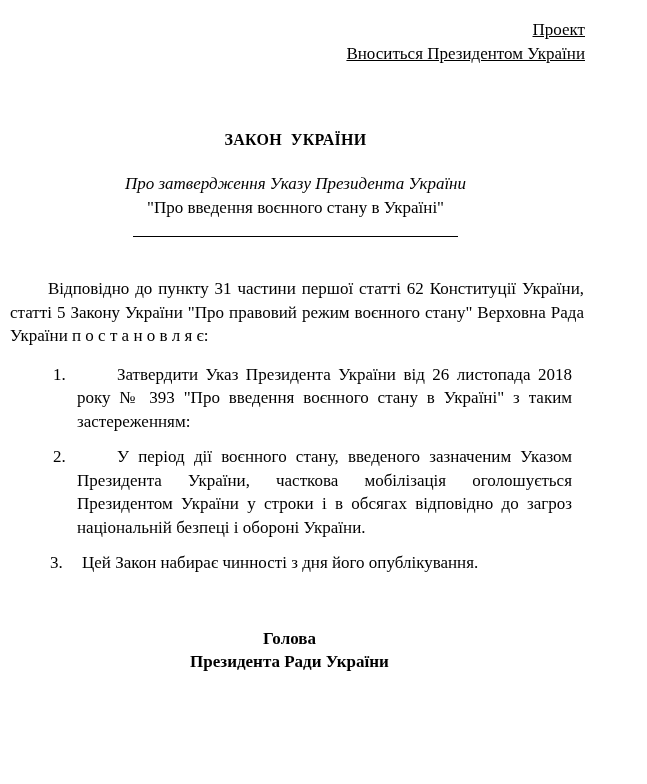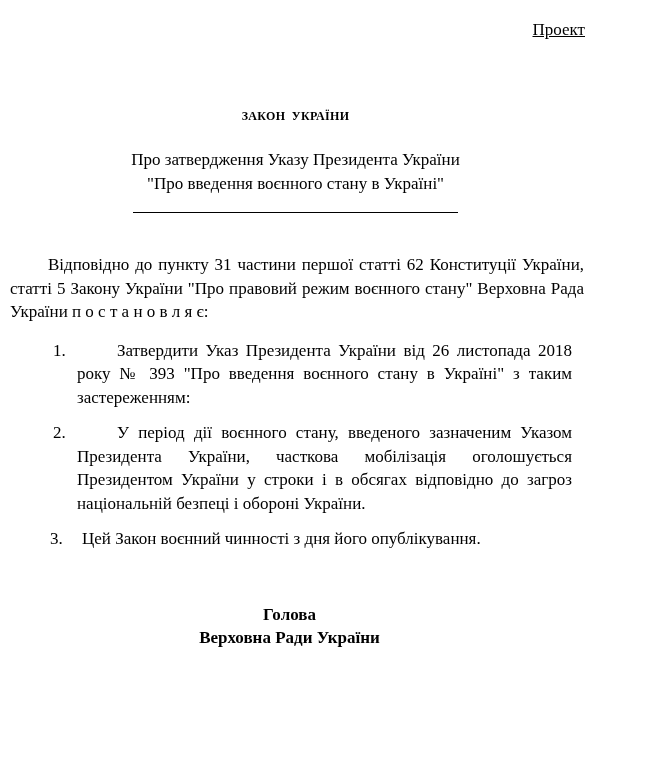--- a/index.html
+++ b/index.html
@@ -19,30 +19,30 @@
     padding-top: 18px;
     padding-right: 6px;
     text-align: right;
     line-height: 24px;
   }
   .doc-header .header-line { text-decoration: underline; }
   .law-title {
     margin-top: 62px;
     text-align: center;
     font-weight: bold;
-    font-size: 12px;
+    font-size: 16px;
     line-height: 24px;
     letter-spacing: 0.3px;
     white-space: pre;
   }
   .law-subtitle {
     text-align: center;
     line-height: 24px;
   }
-  .law-subtitle.first { margin-top: 20px; }
+  .law-subtitle.first { margin-top: 20px; font-style: italic; }
   .title-divider {
     width: 325px;
     height: 0;
     border-top: 1.5px solid #000000;
     margin: 16px auto 0 auto;
   }
   .intro {
     margin: 40px 7px 0 10px;
     text-align: justify;
     text-indent: 38px;
@@ -72,20 +72,21 @@
     line-height: 23.5px;
   }
 </style>
 </head>
 <body>
 
 <div class="page">
 
   <div class="doc-header">
     <div class="header-line">Проект</div>
+    <div class="header-line">Вноситься Президентом України</div>
   </div>
 
   <div class="law-title">ЗАКОН  УКРАЇНИ</div>
 
   <div class="law-subtitle first">Про затвердження Указу Президента України</div>
   <div class="law-subtitle">"Про введення воєнного стану в Україні"</div>
 
   <div class="title-divider"></div>
 
   <p class="intro">Відповідно до пункту 31 частини першої статті 62 Конституції України, статті 5 Закону України "Про правовий режим воєнного стану" Верховна Рада України п о с т а н о в л я є:</p>
@@ -97,23 +98,23 @@
       <p class="first-par">Затвердити Указ Президента України від 26 листопада 2018 року № 393 "Про введення воєнного стану в Україні" з таким застереженням:</p>
     </div>
 
     <div class="item item-2">
       <span class="num">2.</span>
       <p class="first-par">У період дії воєнного стану, введеного зазначеним Указом Президента України, часткова мобілізація оголошується Президентом України у строки і в обсягах відповідно до загроз національній безпеці і обороні України.</p>
     </div>
 
     <div class="item item-3">
       <span class="num">3.</span>
-      <p>Цей Закон воєнний чинності з дня його опублікування.</p>
+      <p>Цей Закон набирає чинності з дня його опублікування.</p>
     </div>
 
   </div>
 
   <div class="doc-footer">
     <div>Голова</div>
-    <div>Верховна Ради України</div>
+    <div>Президента Ради України</div>
   </div>
 
 </div>
 
 </body></html>

